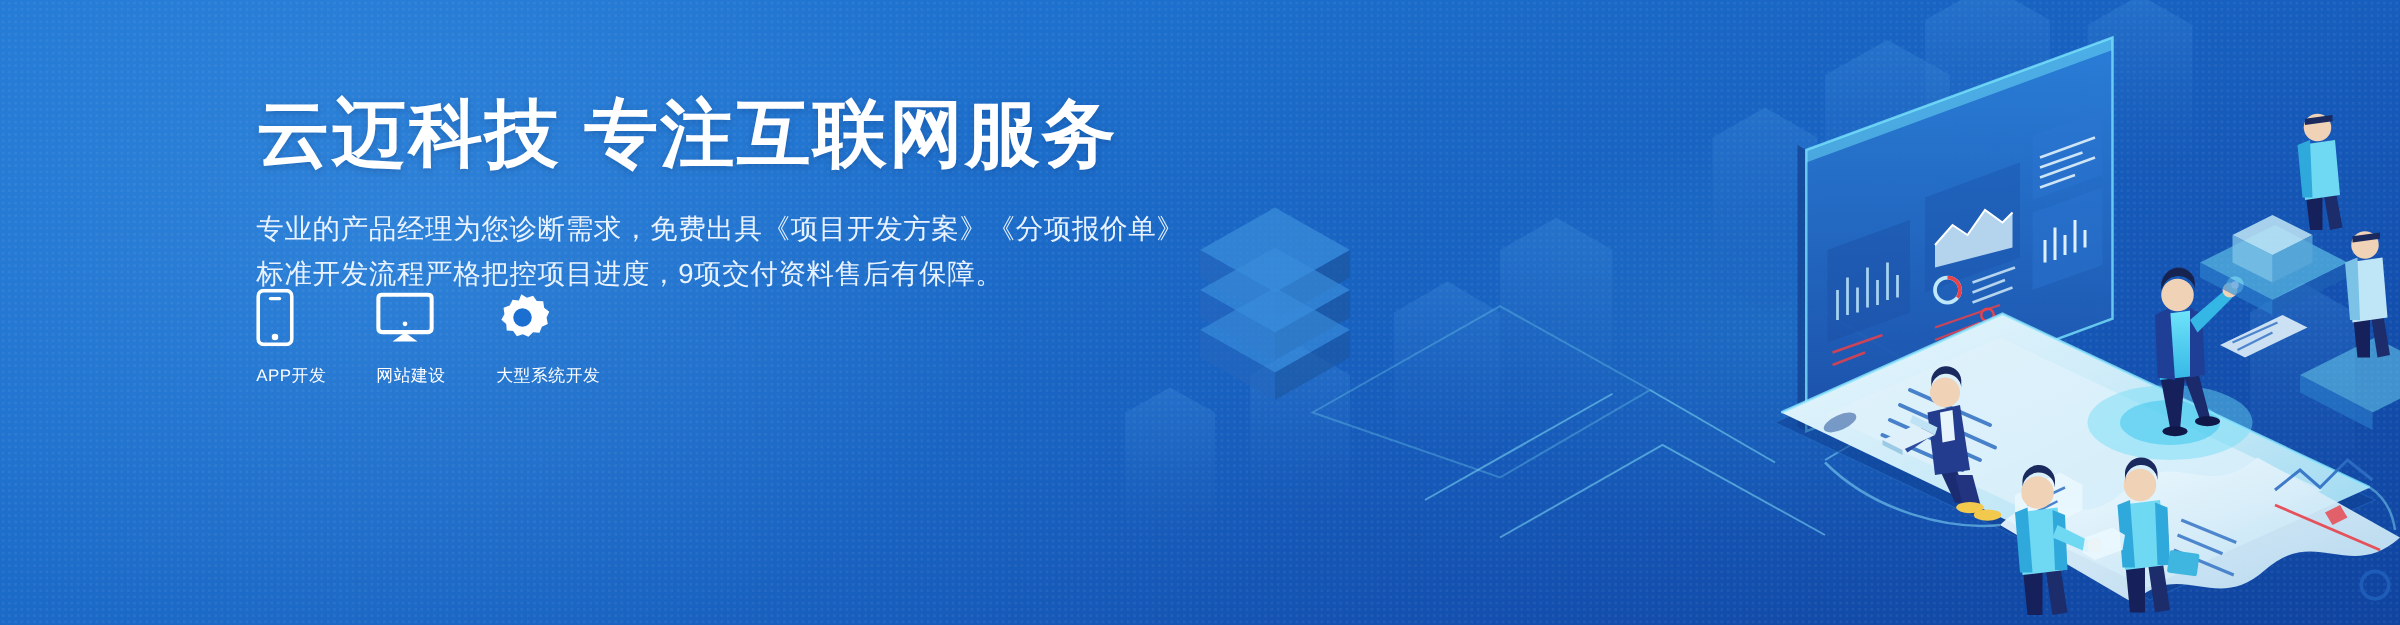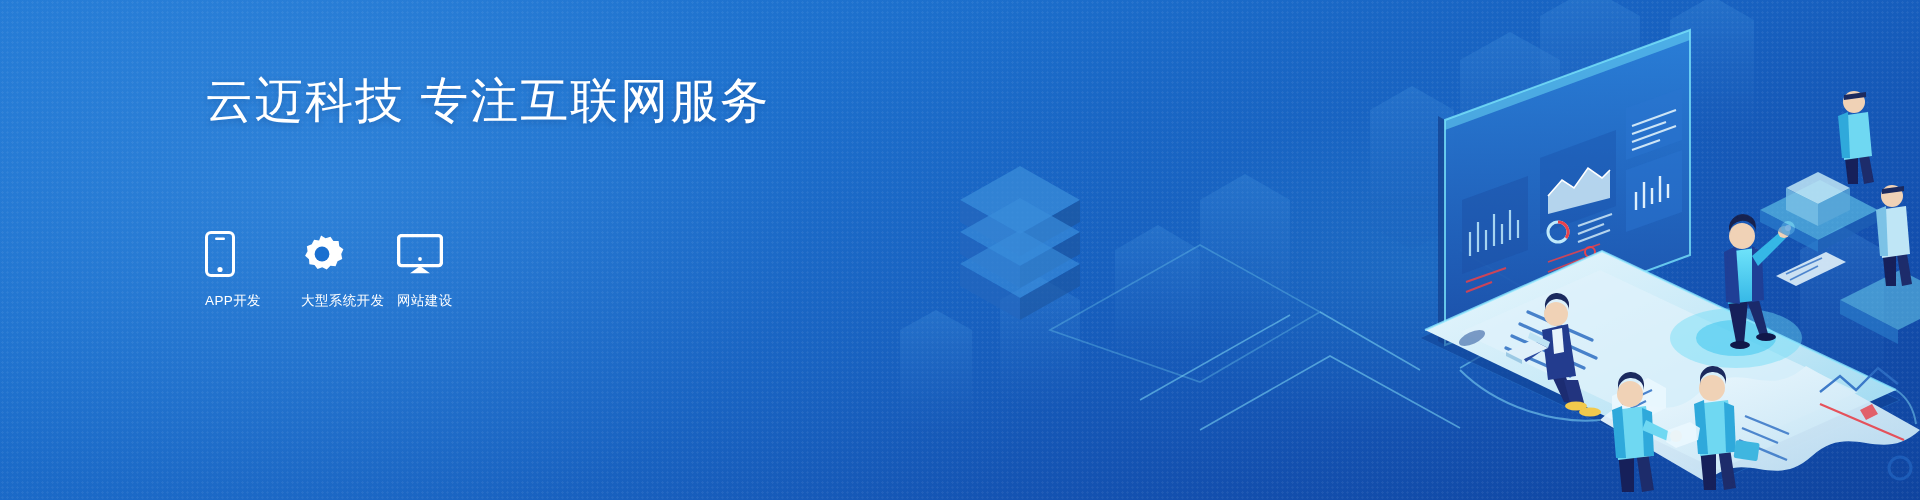--- a/index.html
+++ b/index.html
@@ -46,22 +46,22 @@
   
   #copy {
     position: absolute;
     left: 205px;
     top: 72px;
     width: 720px;
     z-index: 6;
   }
   #headline {
     color: #ffffff;
-    font-size: 48px;
-    font-weight: normal;
+    font-size: 59px;
+    font-weight: bold;
     letter-spacing: 2px;
     line-height: 1.2;
     white-space: nowrap;
     text-shadow: 0 2px 6px rgba(3,40,95,0.25);
   }
   #subcopy {
     margin-top: 22px;
   }
   .subline {
     color: #e9f3ff;
@@ -423,53 +423,57 @@
 
       <path d="M 560 370 C 600 410, 660 424, 700 420" fill="none" stroke="#8fe8ff" stroke-width="2" opacity="0.5"></path>
       <path d="M 996 390 C 1008 398, 1014 410, 1016 424" fill="none" stroke="#8fe8ff" stroke-width="2" opacity="0.45"></path>
     </svg>
   </div>
 
   <div id="bg-texture"></div>
 
   <div id="copy">
     <div id="headline">云迈科技 专注互联网服务</div>
+    <div id="subcopy">
+      <div class="subline">专业的产品经理为您诊断需求，免费出具《项目开发方案》《分项报价单》</div>
+      <div class="subline">标准开发流程严格把控项目进度，9项交付资料售后有保障。</div>
+    </div>
   </div>
 
   <div id="services">
 
     <div class="service">
       <div class="service-icon">
         <svg width="30" height="46" viewBox="0 0 30 46">
           <rect x="1.5" y="1.5" width="27" height="43" rx="4.5" ry="4.5" fill="none" stroke="#ffffff" stroke-width="3"></rect>
           <rect x="10" y="6.5" width="10" height="2.6" rx="1.3" fill="#ffffff"></rect>
           <circle cx="15" cy="38.5" r="2.6" fill="#ffffff"></circle>
         </svg>
       </div>
       <div class="service-label">APP开发</div>
     </div>
 
 
 
     <div class="service">
       <div class="service-icon">
-        <svg width="44" height="44" viewBox="0 0 44 44">
-          <path d="M 22 0.5 L 26.6 3.2 L 31.6 1.7 L 34.6 6 L 39.9 6.2 L 40.6 11.4 L 44.8 14.6 L 42.6 19.4 L 43.6 24.6 L 38.8 26.9 L 36.8 31.8 L 31.6 31.5 L 27.8 35.2 L 23.2 33 L 18.4 34.7 L 15.3 30.5 L 10.1 29.9 L 9.7 24.7 L 5.7 21.3 L 8.2 16.7 L 7.5 11.5 L 12.5 9.5 L 14.9 4.8 L 20 5.5 Z" fill="#ffffff" transform="translate(-1.5,3) scale(0.98)"></path>
-          <circle cx="21" cy="22" r="7.4" fill="#1a6fd0"></circle>
-        </svg>
-      </div>
-      <div class="service-label">大型系统开发</div>
-    </div>
-
-    <div class="service">
-      <div class="service-icon">
         <svg width="46" height="40" viewBox="0 0 46 40">
           <rect x="1.6" y="1.6" width="42.8" height="30" rx="3" ry="3" fill="none" stroke="#ffffff" stroke-width="3.4"></rect>
           <circle cx="23" cy="25" r="1.9" fill="#ffffff"></circle>
           <path d="M 23 32 L 33 39.2 L 13 39.2 Z" fill="#ffffff"></path>
         </svg>
       </div>
       <div class="service-label">网站建设</div>
     </div>
 
+    <div class="service">
+      <div class="service-icon">
+        <svg width="44" height="44" viewBox="0 0 44 44">
+          <path d="M 22 0.5 L 26.6 3.2 L 31.6 1.7 L 34.6 6 L 39.9 6.2 L 40.6 11.4 L 44.8 14.6 L 42.6 19.4 L 43.6 24.6 L 38.8 26.9 L 36.8 31.8 L 31.6 31.5 L 27.8 35.2 L 23.2 33 L 18.4 34.7 L 15.3 30.5 L 10.1 29.9 L 9.7 24.7 L 5.7 21.3 L 8.2 16.7 L 7.5 11.5 L 12.5 9.5 L 14.9 4.8 L 20 5.5 Z" fill="#ffffff" transform="translate(-1.5,3) scale(0.98)"></path>
+          <circle cx="21" cy="22" r="7.4" fill="#1a6fd0"></circle>
+        </svg>
+      </div>
+      <div class="service-label">大型系统开发</div>
+    </div>
+
   </div>
 
 </div>
 
 </body></html>

